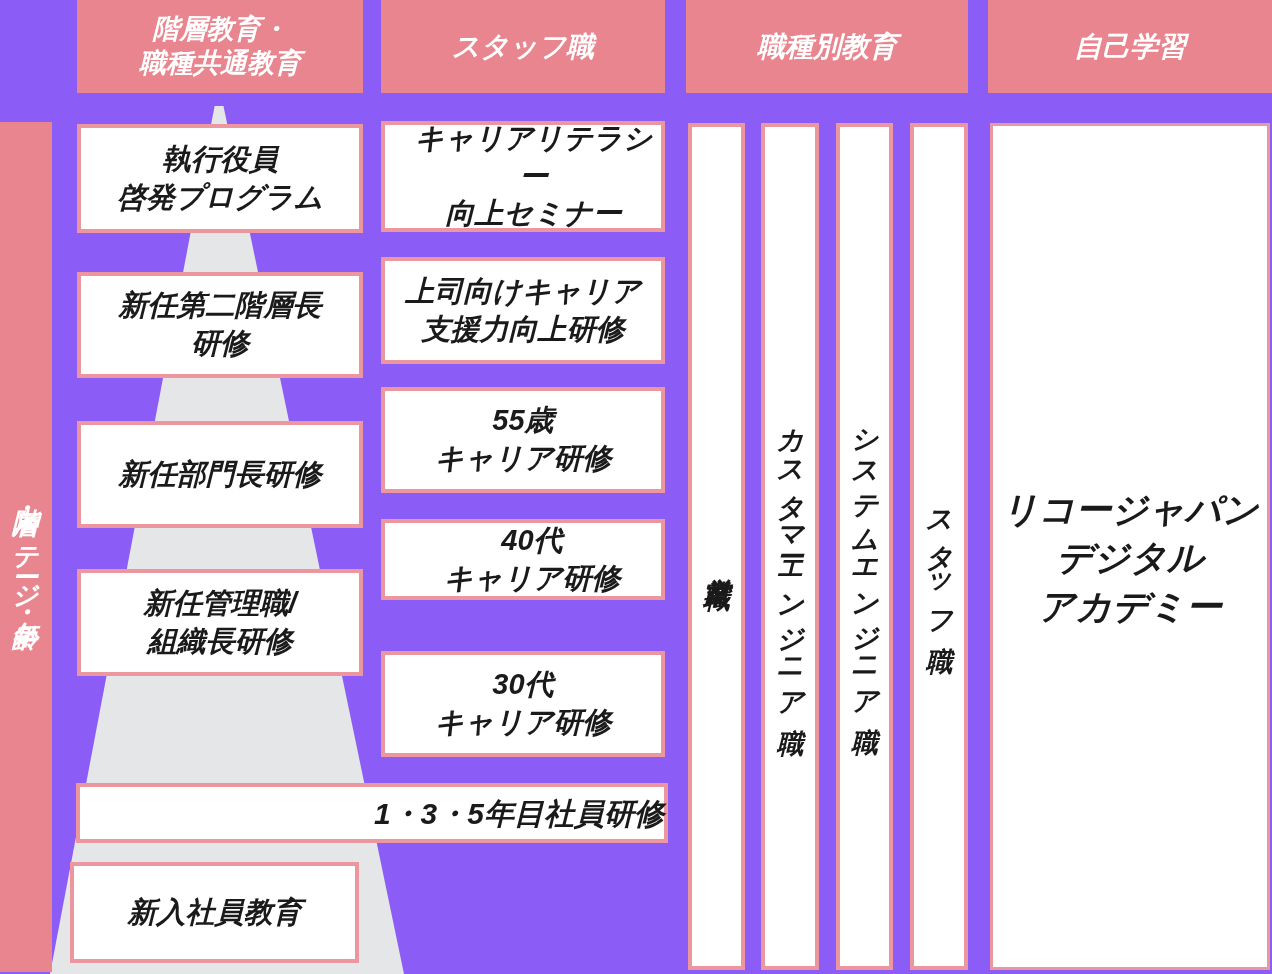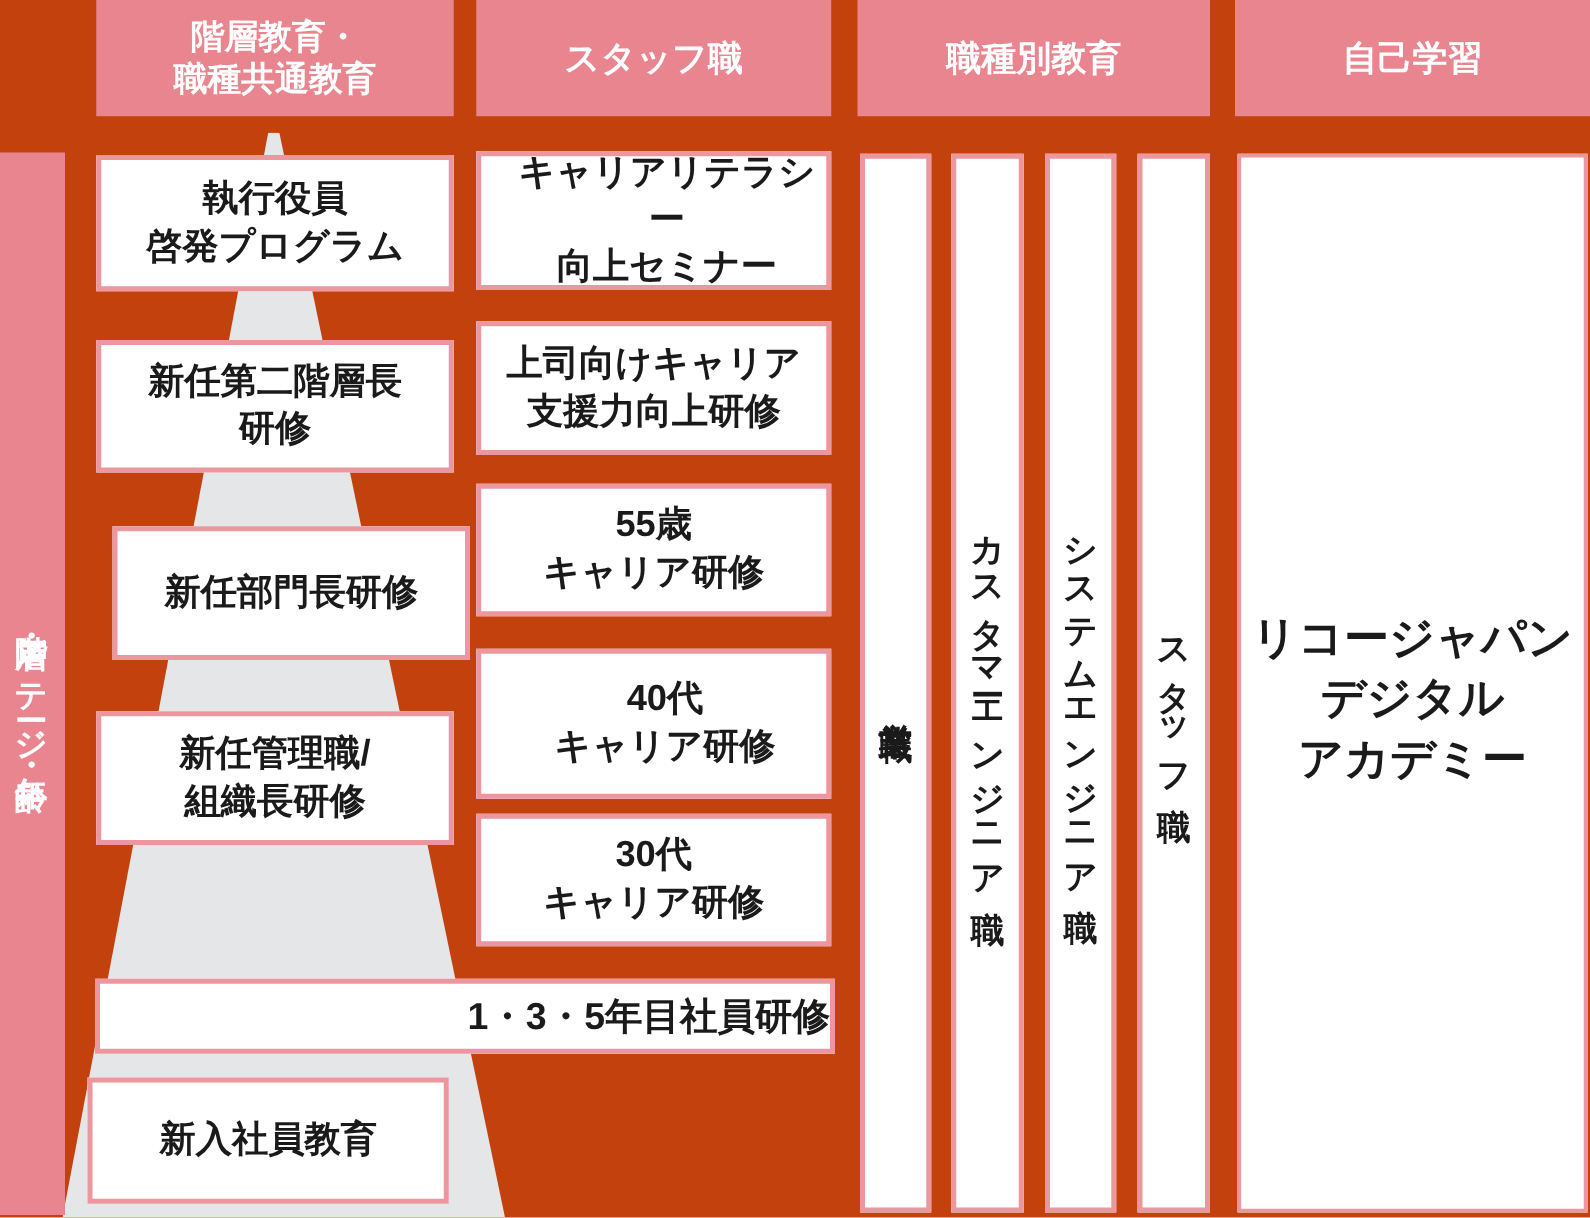--- a/index.html
+++ b/index.html
@@ -5,25 +5,26 @@
   :root{
     --pink:#E8858F;
     --pink-border:#EC96A0;
     --gray:#E5E6E7;
     --ink:#1A1A1A;
   }
   html,body{margin:0;padding:0;background:#fff;}
   .stage{
     position:relative;
     width:1272px;height:974px;
-    background:#c2410c;
+    background:#8b5cf6;
     overflow:hidden;
     font-family:"Liberation Sans","DejaVu Sans",sans-serif;
     font-weight:bold;
     color:var(--ink);
+    font-style:italic;
   }
   
   .hdr{
     position:absolute;top:0;height:93px;
     background:var(--pink);color:#fff;
     display:flex;align-items:center;justify-content:center;
     text-align:center;font-size:28px;line-height:1.25;
   }
   .hdr span{white-space:pre-line;}
   .hdr.h1{left:77px;width:286px;font-size:27px;}
@@ -51,29 +52,29 @@
     position:absolute;background:#fff;
     border:4px solid var(--pink-border);
     box-sizing:border-box;
     display:flex;align-items:center;justify-content:center;
     text-align:center;font-size:29px;line-height:1.3;
   }
   .box span{white-space:pre-line;}
   
   .b1{left:77px;top:124px;width:286px;height:109px;}
   .b2{left:77px;top:272px;width:286px;height:106px;}
-  .b3{left:77px;top:421px;width:286px;height:107px;margin-left:13px;}
+  .b3{left:77px;top:421px;width:286px;height:107px;}
   .b4{left:77px;top:569px;width:286px;height:107px;}
   .b5{left:76px;top:783px;width:592px;height:60px;font-size:30px;justify-content:flex-end;}
   .b6{left:70px;top:862px;width:289px;height:101px;}
   
   .c1{left:381px;top:121px;width:284px;height:111px;padding-left:21px;}
   .c2{left:381px;top:257px;width:284px;height:107px;}
   .c3{left:381px;top:387px;width:284px;height:106px;}
-  .c4{left:381px;top:519px;width:284px;height:120px;padding-left:18px;}
+  .c4{left:381px;top:519px;width:284px;height:81px;padding-left:18px;}
   .c5{left:381px;top:651px;width:284px;height:106px;}
   
   .vjob{
     position:absolute;top:123px;height:847px;
     background:#fff;border:4px solid var(--pink-border);
     box-sizing:border-box;
     display:flex;align-items:center;justify-content:center;
     padding-top:26px;
   }
   .vjob span{

